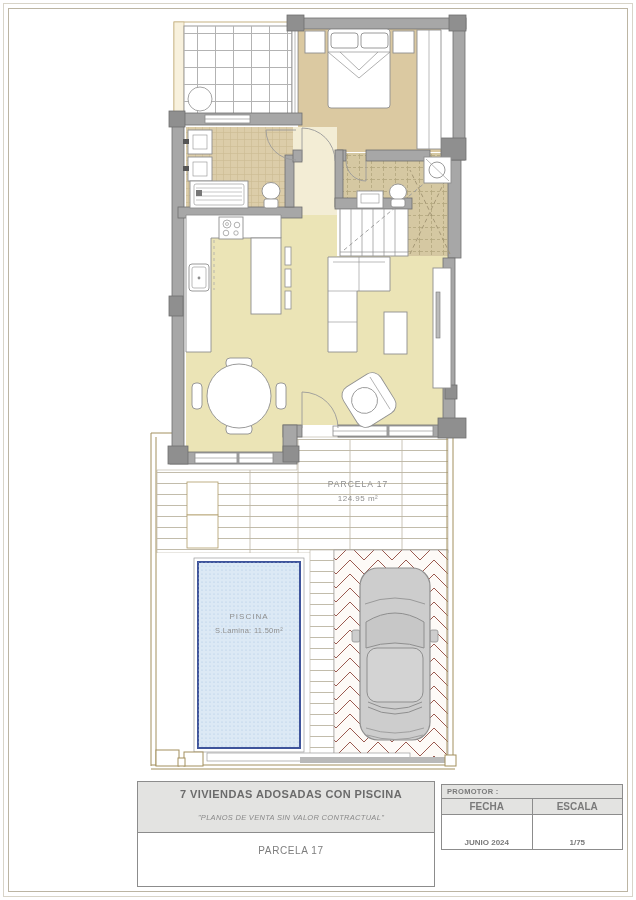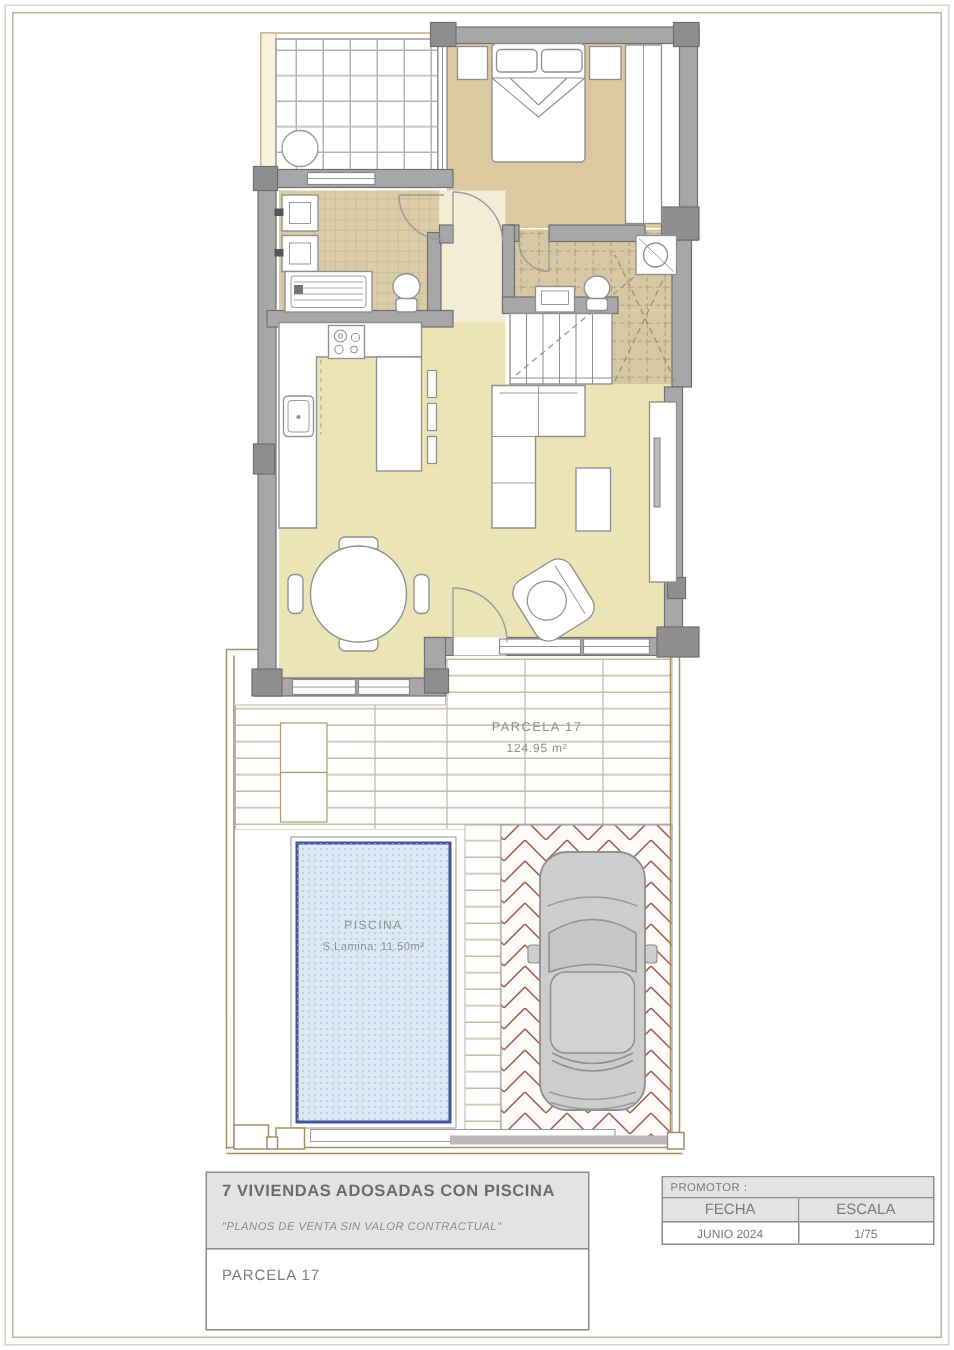--- a/index.html
+++ b/index.html
@@ -6,43 +6,43 @@
   body{
     width:636px;height:900px;position:relative;background:#ffffff;
     font-family:"Liberation Sans", sans-serif;overflow:hidden;
   }
   .sheet-border-outer{position:absolute;left:3px;top:3px;width:628px;height:892px;border:1px solid #d8d4c8;}
   .sheet-border-inner{position:absolute;left:8px;top:8px;width:618px;height:882px;border:1px solid #bcb5a3;}
   svg text{font-family:"Liberation Sans", sans-serif;}
 
   
   .tb-left{
-    position:absolute;left:137px;top:781px;width:256px;height:106px;
-    border:1px solid #8c8c8c;background:#ffffff;box-sizing:border-box;
+    position:absolute;left:137px;top:781px;width:298px;height:106px;
+    border:1px solid #8c8c8c;background:#ffffff;box-sizing:border-box;text-align:center;
   }
   .tb-left-top{
     height:51px;background:#e3e3e1;border-bottom:1px solid #8c8c8c;
     padding:6px 0 0 10px;box-sizing:border-box;
   }
   .tb-title{font-size:11px;font-weight:bold;color:#6b6b6b;letter-spacing:.4px;}
   .tb-disclaimer{font-size:7.5px;font-style:italic;color:#8a8a8a;margin-top:13px;letter-spacing:.3px;}
   .tb-left-bottom{padding:12px 0 0 10px;box-sizing:border-box;}
   .tb-sheetname{font-size:10px;color:#7d7d7d;letter-spacing:.6px;}
 
   .tb-right{position:absolute;left:441px;top:781px;width:182px;height:106px;}
   .tb-box{border:1px solid #8c8c8c;background:#fff;box-sizing:border-box;}
   .tb-hdr{background:#e3e3e1;border-bottom:1px solid #8c8c8c;font-size:7.5px;color:#7a7a7a;
           padding:2px 0 2px 5px;letter-spacing:.3px;}
   .tb-addr{font-size:8px;color:#7a7a7a;line-height:11px;padding:3px 0 3px 5px;letter-spacing:.2px;}
-  .tb-box-b{margin-top:3px;}
+  .tb-box-b{margin-top:3px;font-weight:bold;}
   .tb-val{font-size:8px;color:#7a7a7a;padding:3px 0 3px 5px;letter-spacing:.2px;border-bottom:1px solid #8c8c8c;}
   .tb-cols{display:flex;}
   .tb-col{flex:1;text-align:center;}
   .tb-col-hdr{background:#e3e3e1;border-bottom:1px solid #8c8c8c;font-size:10px;color:#7a7a7a;padding:2px 0;}
-  .tb-col-val{font-size:8px;color:#7a7a7a;padding:3px 0 2px 0;}
+  .tb-col-val{font-size:8px;color:#7a7a7a;padding:3px 0 2px 0;margin-top:20px;}
   .tb-col + .tb-col{border-left:1px solid #8c8c8c;}
 </style>
 </head>
 <body>
 
 <div class="sheet-border-outer"></div>
 <div class="sheet-border-inner"></div>
 
 <svg width="636" height="781" viewBox="0 0 636 781" style="position:absolute;left:0;top:0;">
   <defs>

